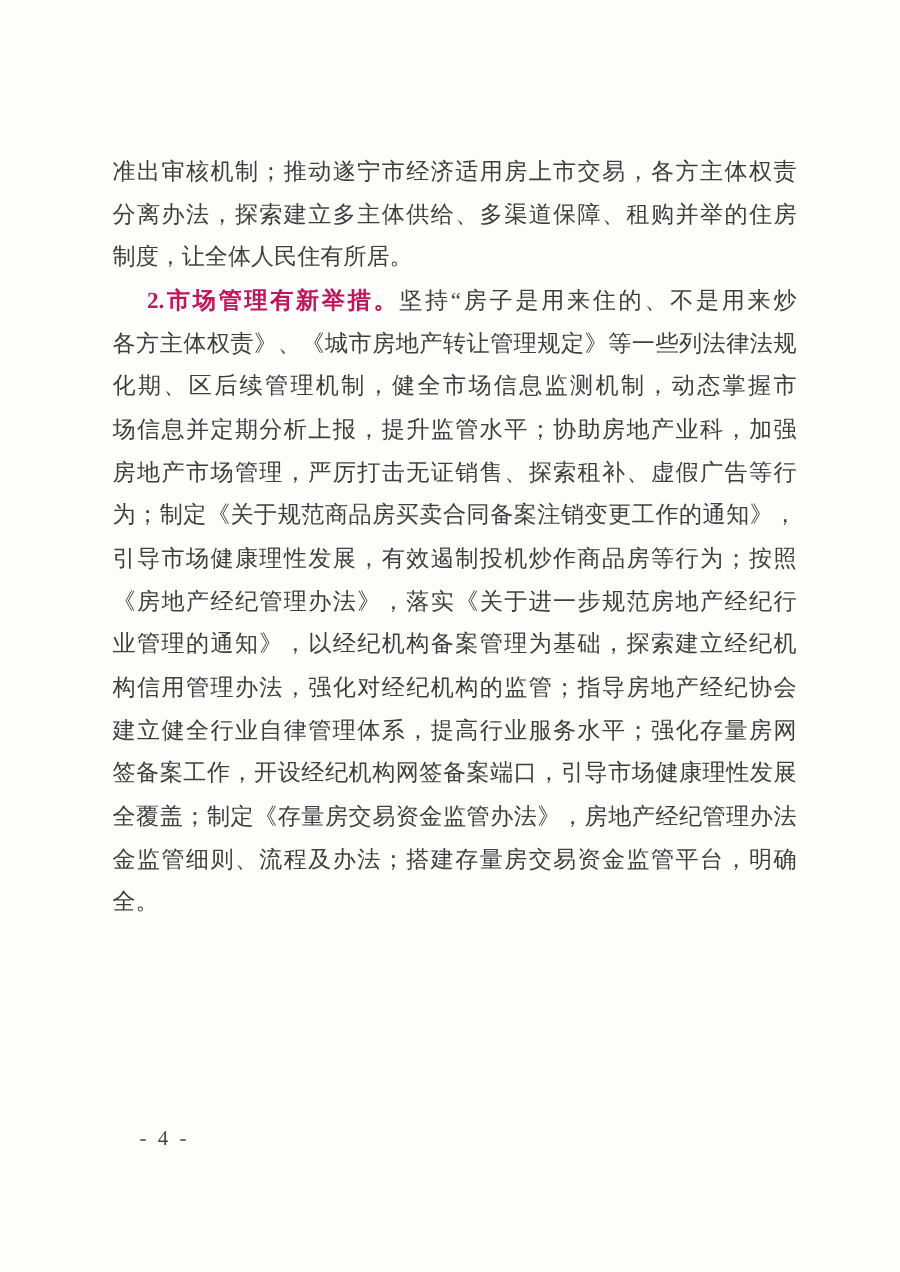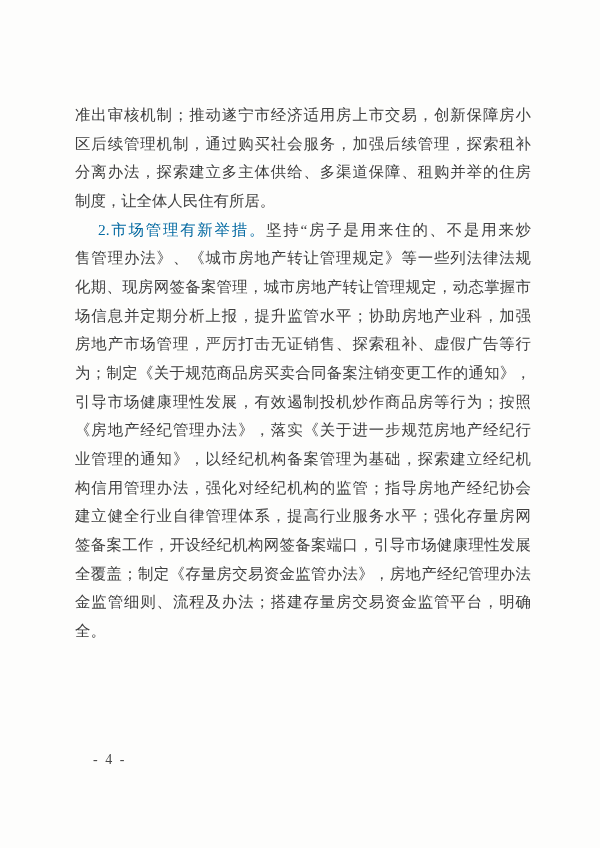--- a/index.html
+++ b/index.html
@@ -32,47 +32,46 @@
     text-justify: inter-character;
     white-space: normal;
   }
   .para-end {
     text-align-last: left;
   }
   .indent {
     padding-left: 23px;
   }
   .bold {
-    font-weight: normal;
-    color: #0369a1;
+    font-weight: bold;
+    color: #be185d;
   }
   .page-number {
     position: absolute;
     left: 93px;
     top: 752px;
     font-size: 14px;
     letter-spacing: 2px;
     color: #474747;
   }
 </style>
 </head>
 <body>
 
 <div class="page">
   <div class="body-text">
 
-    <div class="line">准出审核机制；推动遂宁市经济适用房上市交易，创新保障房小</div>
-    <div class="line">区后续管理机制，通过购买社会服务，加强后续管理，探索租补</div>
+    <div class="line">准出审核机制；推动遂宁市经济适用房上市交易，各方主体权责</div>
     <div class="line">分离办法，探索建立多主体供给、多渠道保障、租购并举的住房</div>
     <div class="line para-end">制度，让全体人民住有所居。</div>
 
     <div class="line indent"><span class="bold">2.市场管理有新举措。</span><span>坚持“房子是用来住的、不是用来炒</span></div>
 
-    <div class="line">售管理办法》、《城市房地产转让管理规定》等一些列法律法规</div>
-    <div class="line">化期、现房网签备案管理，城市房地产转让管理规定，动态掌握市</div>
+    <div class="line">各方主体权责》、《城市房地产转让管理规定》等一些列法律法规</div>
+    <div class="line">化期、区后续管理机制，健全市场信息监测机制，动态掌握市</div>
     <div class="line">场信息并定期分析上报，提升监管水平；协助房地产业科，加强</div>
     <div class="line">房地产市场管理，严厉打击无证销售、探索租补、虚假广告等行</div>
     <div class="line">为；制定《关于规范商品房买卖合同备案注销变更工作的通知》，</div>
     <div class="line">引导市场健康理性发展，有效遏制投机炒作商品房等行为；按照</div>
     <div class="line">《房地产经纪管理办法》，落实《关于进一步规范房地产经纪行</div>
     <div class="line">业管理的通知》，以经纪机构备案管理为基础，探索建立经纪机</div>
     <div class="line">构信用管理办法，强化对经纪机构的监管；指导房地产经纪协会</div>
     <div class="line">建立健全行业自律管理体系，提高行业服务水平；强化存量房网</div>
     <div class="line">签备案工作，开设经纪机构网签备案端口，引导市场健康理性发展</div>
     <div class="line">全覆盖；制定《存量房交易资金监管办法》，房地产经纪管理办法</div>

